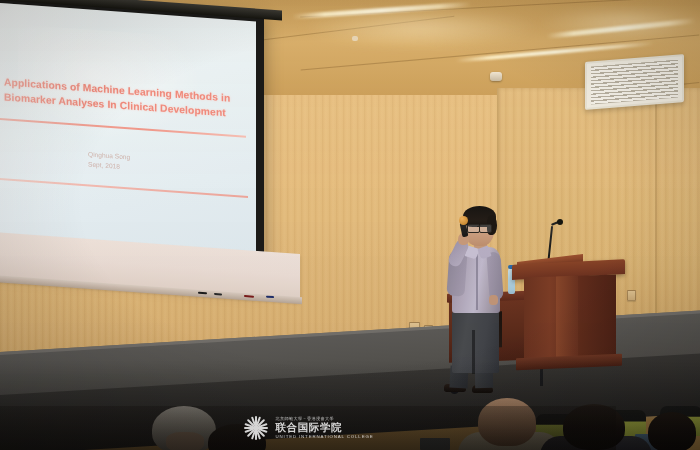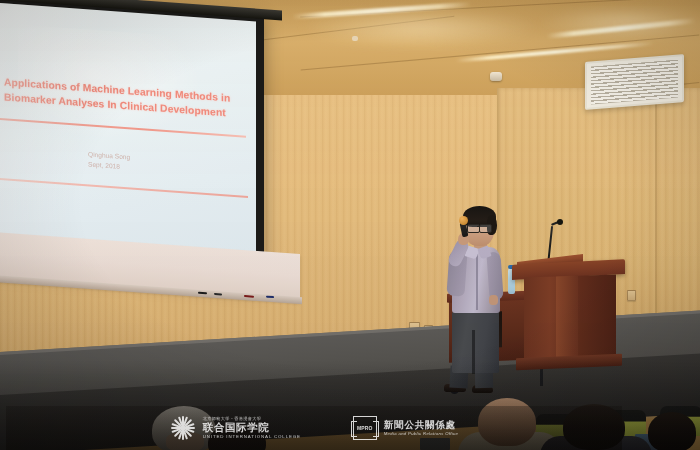--- a/index.html
+++ b/index.html
@@ -389,21 +389,21 @@
     background:linear-gradient(180deg,rgba(255,210,140,.10),rgba(255,200,130,.04) 40%,rgba(0,0,0,.10));
     mix-blend-mode:multiply;opacity:.55;
   }
   #darkbottom{
     left:0;top:360px;width:700px;height:90px;pointer-events:none;
     background:linear-gradient(180deg,rgba(0,0,0,0),rgba(0,0,0,.45));
   }
 
   
   #wm-bar{
-    left:6px;bottom:0;width:616px;height:44px;
+    left:0;bottom:0;width:616px;height:44px;
     background:linear-gradient(180deg,rgba(15,12,10,.30),rgba(10,8,6,.52));
     display:flex;align-items:center;justify-content:center;gap:52px;
     pointer-events:none;
   }
   .wm-group{display:flex;align-items:center;gap:7px;opacity:.82;}
   .wm-snowflake{width:26px;height:26px;position:relative;flex:none;}
   .wm-snowflake i{
     position:absolute;left:50%;top:50%;width:2px;height:24px;margin:-12px 0 0 -1px;
     background:#fff;border-radius:1px;
   }
@@ -572,24 +572,15 @@
           <b style="transform:rotate(200deg)"></b>
         <b style="transform:rotate(250deg)"></b>
           <b style="transform:rotate(290deg)"></b>
       </div>
       <div class="wm-text">
         <span class="wm-cn-small">北京師範大學－香港浸會大學</span>
         <span class="wm-cn">联合国际学院</span>
         <span class="wm-en">UNITED INTERNATIONAL COLLEGE</span>
       </div>
     </div>
-    <div class="wm-group">
-      <div class="wm-mpro">
-        <span>MPRO</span>
-      </div>
-      <div class="wm-text">
-        <span class="wm-cn2">新聞公共關係處</span>
-        <span class="wm-en2">Media and Public Relations Office</span>
-      </div>
-    </div>
   </div>
 
 </div>
 
 </body></html>

